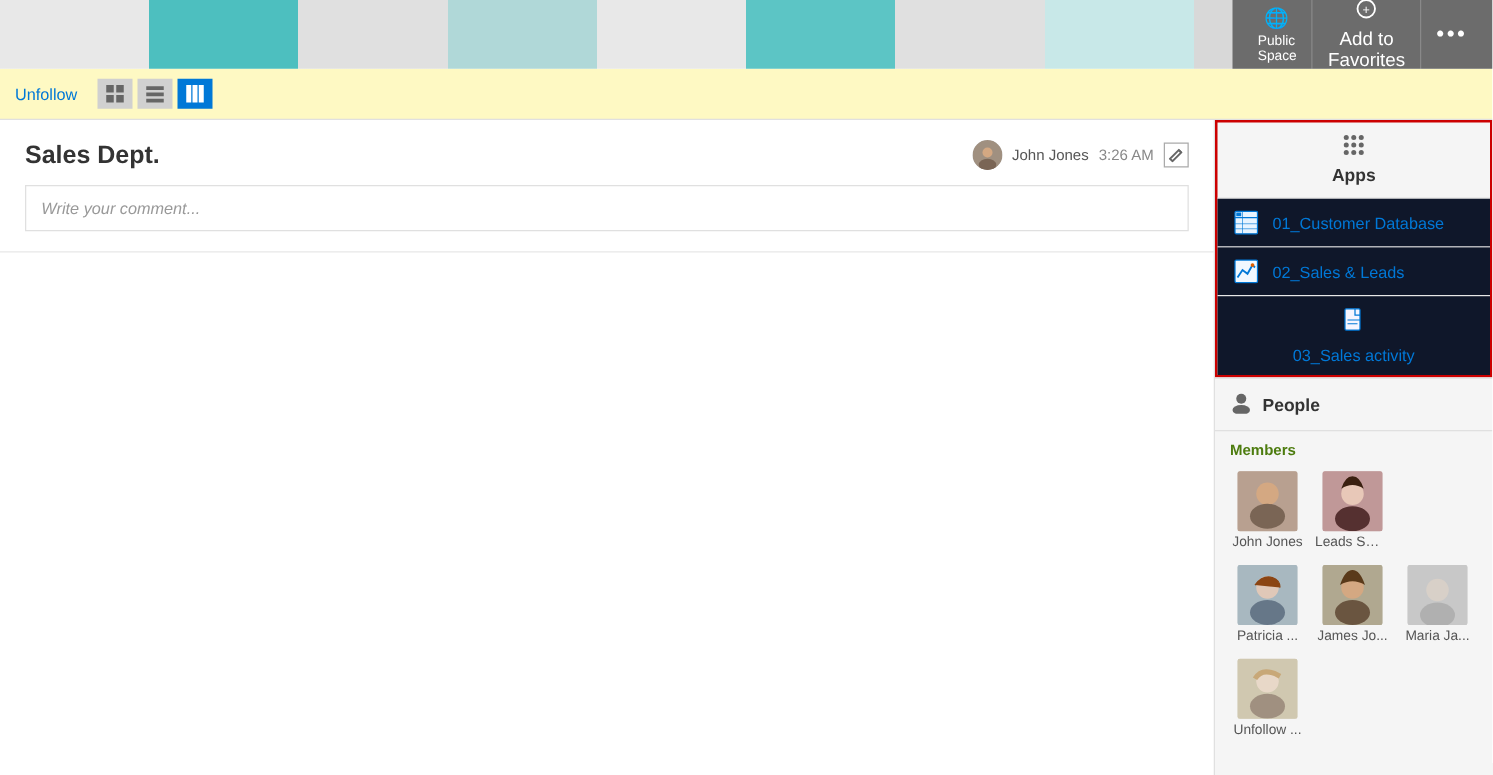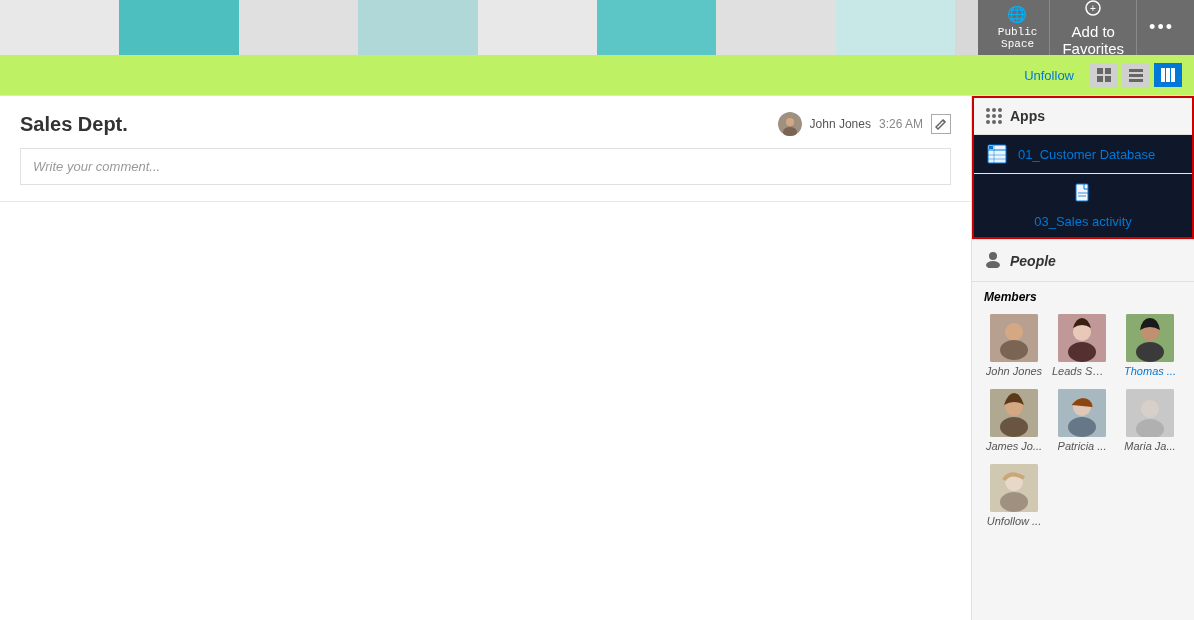--- a/index.html
+++ b/index.html
@@ -37,24 +37,23 @@
       height: 100%;
     }
     .header-btn:last-child { border-right: none; }
 
     .header-btn .icon { font-size: 16px; margin-bottom: 2px; }
 
     
     .toolbar-row {
       display: flex;
       align-items: center;
-      justify-content: flex-end;
       padding: 8px 12px;
       border-bottom: 1px solid #e0e0e0;
-      background: #bef264;
+      background: #fef9c3;
     }
 
     .unfollow-btn {
       color: #0078d7;
       cursor: pointer;
       margin-right: 16px;
       font-size: 13px;
       text-decoration: none;
     }
 
@@ -169,20 +168,21 @@
 
     .section-header {
       display: flex;
       align-items: center;
       padding: 10px 12px;
       gap: 8px;
       font-weight: bold;
       font-size: 14px;
       color: #333;
       border-bottom: 1px solid #e0e0e0;
+      flex-direction: column;
     }
 
     .dots-grid {
       display: grid;
       grid-template-columns: repeat(3, 4px);
       grid-gap: 2px;
     }
     .dot { width: 4px; height: 4px; background: #666; border-radius: 50%; }
 
     .app-item {
@@ -206,39 +206,38 @@
 
     .app-name {
       color: #0078d7;
       font-size: 13px;
     }
 
     
     .people-section {
       background: #f5f5f5;
       margin-top: 0;
-      font-style: italic;
     }
 
     .people-header {
       display: flex;
       align-items: center;
       padding: 10px 12px;
       gap: 8px;
       font-weight: bold;
       font-size: 14px;
       color: #333;
       border-bottom: 1px solid #e0e0e0;
       border-top: 1px solid #e0e0e0;
     }
 
     .members-label {
       padding: 8px 12px 4px;
       font-size: 12px;
-      color: #000000;
+      color: #4d7c0f;
       font-weight: bold;
     }
 
     .members-grid {
       display: grid;
       grid-template-columns: repeat(3, 60px);
       gap: 8px;
       padding: 6px 12px;
     }
 
@@ -272,21 +271,21 @@
     }
   </style>
 </head>
 <body>
 
 <div class="header-banner">
 
   <div class="header-actions">
     <div class="header-btn">
       <span class="icon">🌐</span>
-      <span style="white-space:pre-line;text-align:center;font-family:Liberation Mono, monospace;">Public
+      <span style="white-space:pre-line;text-align:left;">Public
 Space</span>
     </div>
     <div class="header-btn">
       <span class="icon">
         <svg width="18" height="18" viewBox="0 0 18 18" fill="none">
           <circle cx="9" cy="9" r="7" fill="none" stroke="#fff" stroke-width="1.5"></circle>
           <text x="9" y="13" text-anchor="middle" font-size="10" fill="#fff">+</text>
         </svg>
       </span>
       <span style="white-space:pre-line;text-align:center;font-size:15px;color:#fff;">Add to
@@ -382,20 +381,30 @@
             <line x1="1" y1="6" x2="19" y2="6" stroke="#0078d7" stroke-width="1"></line>
             <line x1="1" y1="11" x2="19" y2="11" stroke="#0078d7" stroke-width="0.5"></line>
             <line x1="1" y1="15" x2="19" y2="15" stroke="#0078d7" stroke-width="0.5"></line>
             <line x1="7" y1="1" x2="7" y2="19" stroke="#0078d7" stroke-width="0.5"></line>
             <rect x="2" y="2" width="4" height="3" fill="#0078d7"></rect>
           </svg>
         </div>
         <span class="app-name">01_Customer Database</span>
       </div>
 
+      <div class="app-item">
+        <div class="app-icon">
+          <svg width="20" height="20" viewBox="0 0 20 20" fill="none">
+            <rect x="1" y="1" width="18" height="18" rx="1" fill="#f0f8ff" stroke="#0078d7" stroke-width="1"></rect>
+            <polyline points="3,15 7,9 11,12 15,5 17,7" stroke="#0078d7" stroke-width="1.5" fill="none"></polyline>
+            <circle cx="15" cy="5" r="1.5" fill="#e06000"></circle>
+          </svg>
+        </div>
+        <span class="app-name">02_Sales &amp; Leads</span>
+      </div>
 
       <div class="app-item">
         <div class="app-icon">
           <svg width="20" height="20" viewBox="0 0 20 20" fill="none">
             <rect x="3" y="1" width="12" height="17" rx="1" fill="#f5f5ff" stroke="#0078d7" stroke-width="1"></rect>
             <path d="M11 1v5h4" stroke="#0078d7" stroke-width="1" fill="none"></path>
             <line x1="5" y1="10" x2="15" y2="10" stroke="#0078d7" stroke-width="0.8"></line>
             <line x1="5" y1="13" x2="13" y2="13" stroke="#0078d7" stroke-width="0.8"></line>
           </svg>
         </div>
@@ -434,60 +443,49 @@
             <svg width="48" height="48" viewBox="0 0 48 48">
               <rect width="48" height="48" fill="#c09898"></rect>
               <circle cx="24" cy="18" r="9" fill="#e8c8b8"></circle>
               <path d="M15 14 Q24 8 33 14 Q30 4 24 4 Q18 4 15 14Z" fill="#3a2010"></path>
               <ellipse cx="24" cy="38" rx="14" ry="10" fill="#553030"></ellipse>
             </svg>
           </div>
           <span class="member-name">Leads Smith</span>
         </div>
 
+      </div>
+
+      <div class="members-grid">
+
         <div class="member-item">
-          <div class="member-avatar" style="background:#8aab70;">
+          <div class="member-avatar" style="background:#a8b8c0;">
             <svg width="48" height="48" viewBox="0 0 48 48">
-              <rect width="48" height="48" fill="#8aab70"></rect>
-              <circle cx="24" cy="18" r="9" fill="#c09070"></circle>
-              <ellipse cx="24" cy="38" rx="14" ry="10" fill="#3a3a3a"></ellipse>
-              <path d="M14 16 Q24 10 34 16 Q32 4 24 4 Q16 4 14 16Z" fill="#1a1a1a"></path>
-            </svg>
-          </div>
-          <span class="member-name" style="color:#0078d7;">Thomas ...</span>
-        </div>
-      </div>
-
-      <div class="members-grid">
+              <rect width="48" height="48" fill="#a8b8c0"></rect>
+              <circle cx="24" cy="18" r="9" fill="#e0c8b8"></circle>
+              <path d="M14 16 Q20 8 28 10 Q34 12 34 18" fill="#8B4513" stroke="#8B4513"></path>
+              <ellipse cx="24" cy="38" rx="14" ry="10" fill="#667788"></ellipse>
+            </svg>
+          </div>
+          <span class="member-name">Patricia ...</span>
+        </div>
 
         <div class="member-item">
           <div class="member-avatar" style="background:#b0a890;">
             <svg width="48" height="48" viewBox="0 0 48 48">
               <rect width="48" height="48" fill="#b0a890"></rect>
               <circle cx="24" cy="18" r="9" fill="#d4a882"></circle>
               <path d="M14 16 Q24 10 34 16 Q30 4 24 4 Q18 4 14 16Z" fill="#5a3a1a"></path>
               <ellipse cx="24" cy="38" rx="14" ry="10" fill="#6a5540"></ellipse>
             </svg>
           </div>
           <span class="member-name">James Jo...</span>
         </div>
 
         <div class="member-item">
-          <div class="member-avatar" style="background:#a8b8c0;">
-            <svg width="48" height="48" viewBox="0 0 48 48">
-              <rect width="48" height="48" fill="#a8b8c0"></rect>
-              <circle cx="24" cy="18" r="9" fill="#e0c8b8"></circle>
-              <path d="M14 16 Q20 8 28 10 Q34 12 34 18" fill="#8B4513" stroke="#8B4513"></path>
-              <ellipse cx="24" cy="38" rx="14" ry="10" fill="#667788"></ellipse>
-            </svg>
-          </div>
-          <span class="member-name">Patricia ...</span>
-        </div>
-
-        <div class="member-item">
           <div class="member-avatar" style="background:#c8c8c8;">
             <svg width="48" height="48" viewBox="0 0 48 48">
               <rect width="48" height="48" fill="#c8c8c8"></rect>
               <circle cx="24" cy="20" r="9" fill="#d8d0c8"></circle>
               <ellipse cx="24" cy="40" rx="14" ry="10" fill="#b0b0b0"></ellipse>
             </svg>
           </div>
           <span class="member-name">Maria Ja...</span>
         </div>
       </div>

